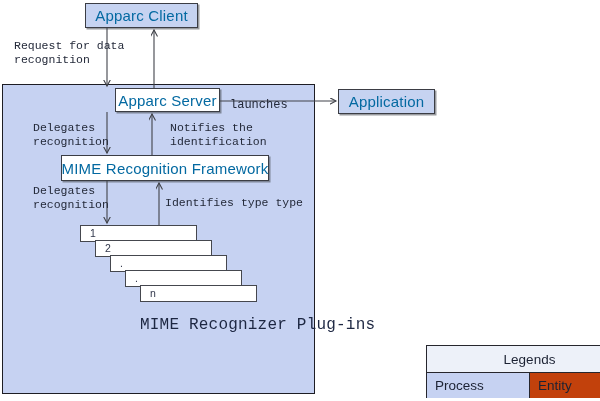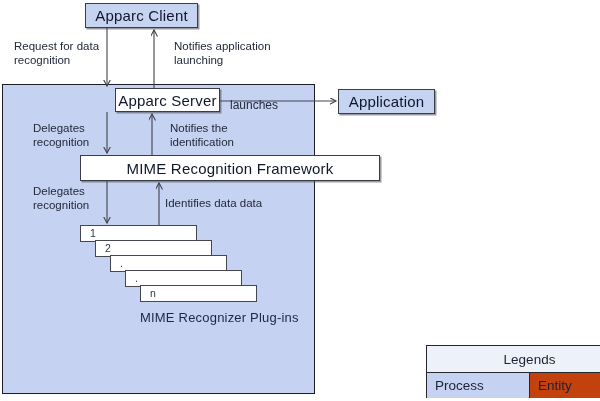--- a/index.html
+++ b/index.html
@@ -31,31 +31,31 @@
     pointer-events: none;
   }
   
   .node {
     position: absolute;
     display: flex;
     align-items: center;
     justify-content: center;
     font-size: 15px;
     letter-spacing: 0.2px;
-    color: #0f172a;
+    color: #0369a1;
     border: 1px solid #3b3d44;
     box-shadow: 1.5px 1.5px 0 rgba(70,72,80,0.55);
     white-space: nowrap;
   }
   .node.entity { background: #c6d3f1; }
   .node.process { background: #ffffff; margin-left: 32px; }
   .node-client      { left: 85px;  top: 3px;   width: 113px; height: 25px; }
   .node-server      { left: 83px;  top: 88px;  width: 105px; height: 24px; }
   .node-application { left: 338px; top: 89px;  width: 97px;  height: 25px; text-align: center; }
-  .node-framework   { left: 48px;  top: 155px; width: 300px; height: 26px; }
+  .node-framework   { left: 29px;  top: 155px; width: 208px; height: 26px; }
   
   .plugin-box {
     position: absolute;
     width: 117px; height: 17px;
     background: #ffffff;
     border: 1px solid #45474e;
     font-size: 10.5px;
     color: #30364a;
     padding-left: 9px;
     line-height: 15px;
@@ -66,31 +66,32 @@
   .pb3 { left: 110px; top: 255px; }
   .pb4 { left: 125px; top: 270px; }
   .pb5 { left: 140px; top: 285px; }
   
   .lbl {
     position: absolute;
     font-size: 11.5px;
     line-height: 14px;
     color: #242a3a;
     white-space: pre-line;
+    font-family: Liberation Mono, monospace;
   }
   .lbl-request     { left: 14px;  top: 39px;  }
   .lbl-notify-launch { left: 174px; top: 39px; }
   .lbl-launches    { left: 230px; top: 98px;  font-size: 12px; }
   .lbl-delegates-top { left: 33px; top: 121px; }
   .lbl-notify-id   { left: 170px; top: 121px; }
   .lbl-delegates-bottom { left: 33px; top: 184px; }
   .lbl-identifies  { left: 165px; top: 196px; }
   .lbl-plugins-caption {
-    left: 140px; top: 311px;
-    font-size: 13px;
+    left: 140px; top: 318px;
+    font-size: 16px;
     color: #1d2742;
     letter-spacing: 0.2px;
     white-space: nowrap;
   }
   
   .legend {
     position: absolute;
     left: 426px; top: 345px;
     width: 207px; height: 53px;
     border: 1px solid #26262d;
@@ -156,30 +157,28 @@
   </div>
 
   <div class="plugin-box pb1">1</div>
   <div class="plugin-box pb2">2</div>
   <div class="plugin-box pb3">.</div>
   <div class="plugin-box pb4">.</div>
   <div class="plugin-box pb5">n</div>
 
   <div class="lbl lbl-request">Request for data
 recognition</div>
-  <div class="lbl lbl-notify-launch">Notifies application
-launching</div>
   <div class="lbl lbl-launches">launches</div>
   <div class="lbl lbl-delegates-top">Delegates
 recognition</div>
   <div class="lbl lbl-notify-id">Notifies the
 identification</div>
   <div class="lbl lbl-delegates-bottom">Delegates
 recognition</div>
-  <div class="lbl lbl-identifies">Identifies data data</div>
+  <div class="lbl lbl-identifies">Identifies type type</div>
 
   <div class="lbl lbl-plugins-caption">MIME Recognizer Plug-ins</div>
 
   <div class="legend">
     <div class="legend-header">Legends</div>
     <div class="legend-row">
       <div class="legend-cell process-cell">Process</div>
       <div class="legend-cell entity-cell">Entity</div>
     </div>
   </div>

